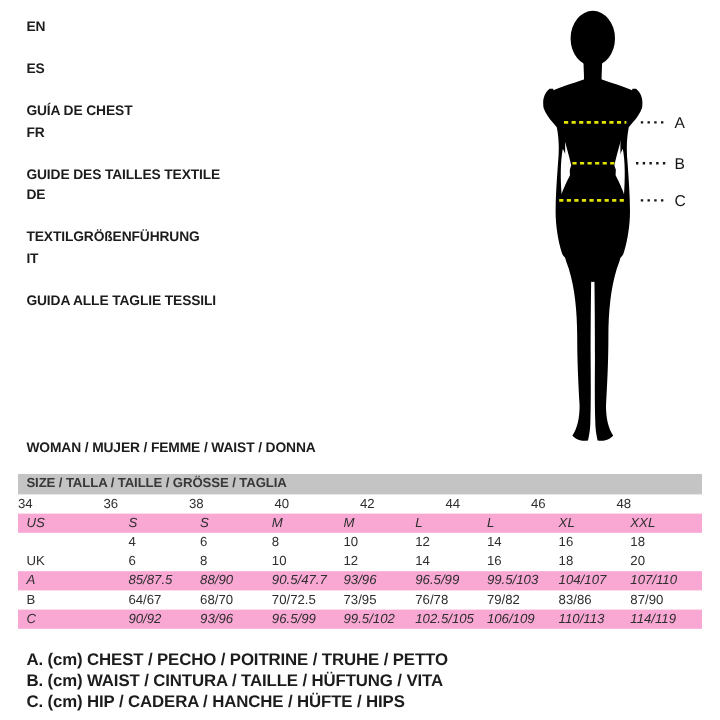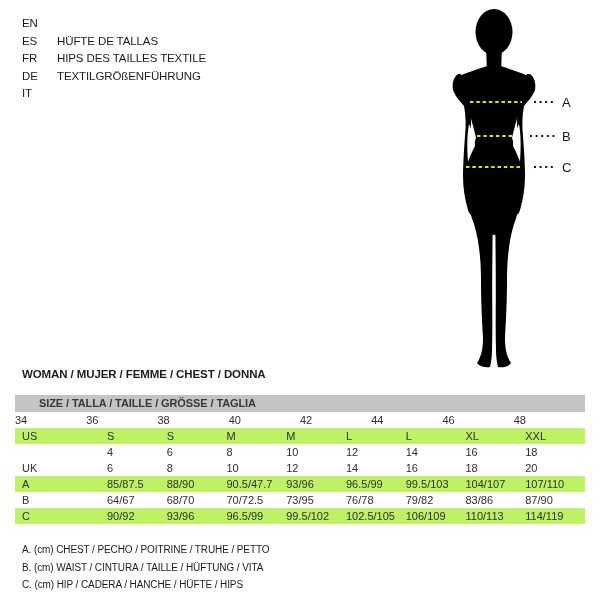--- a/index.html
+++ b/index.html
@@ -5,68 +5,69 @@
   html,body{margin:0;padding:0;}
   body{
     width:600px;height:600px;background:#ffffff;
     font-family:"Liberation Sans", sans-serif;
     color:#1c1c1c;position:relative;overflow:hidden;
   }
   .page{position:absolute;inset:0;}
 
   
   .lang-list{position:absolute;left:22px;top:15px;}
-  .lang-row{display:flex;line-height:17.5px;font-size:11.5px;font-weight:normal;letter-spacing:-0.1px;}
+  .lang-row{display:flex;line-height:17.5px;font-size:11.5px;font-weight:bold;letter-spacing:-0.1px;flex-direction:column;}
   .lang-code{width:35px;flex:0 0 35px;}
   .lang-text{white-space:nowrap;}
 
   
   .figure-wrap{position:absolute;left:434px;top:8px;width:170px;height:360px;}
   .figure-wrap svg{display:block;}
   .measure-letter{font-family:"Liberation Sans", sans-serif;font-size:13px;fill:#161616;}
 
   
   .section-title{position:absolute;left:22px;top:368px;font-size:11.5px;font-weight:bold;letter-spacing:-0.1px;}
 
   
   .size-table{position:absolute;left:15px;top:395px;width:570px;font-size:11px;}
   .table-header{height:17px;line-height:17px;background:#c4c4c4;color:#383838;
-    font-weight:bold;padding-left:24px;letter-spacing:-0.1px;}
+    font-weight:bold;padding-left:7px;letter-spacing:-0.1px;}
   .t-row{display:flex;height:16px;line-height:16px;color:#2e2e2e;}
-  .t-row.shaded{background:#bef264;}
+  .t-row.shaded{background:#f9a8d4;font-style:italic;}
   .t-label{flex:0 0 85px;padding-left:7px;}
   .t-cell{flex:1 1 0;text-align:left;}
 
   
   .legend{position:absolute;left:22px;top:541px;}
-  .legend-line{font-size:10px;font-weight:normal;line-height:17.5px;letter-spacing:-0.1px;}
+  .legend-line{font-size:14px;font-weight:bold;line-height:17.5px;letter-spacing:-0.1px;}
 </style>
 </head>
 <body>
 
 <div class="page">
 
   <div class="lang-list">
     <div class="lang-row">
       <span class="lang-code">EN</span>
     </div>
     <div class="lang-row">
       <span class="lang-code">ES</span>
-      <span class="lang-text">HÜFTE DE TALLAS</span>
+      <span class="lang-text">GUÍA DE CHEST</span>
     </div>
     <div class="lang-row">
       <span class="lang-code">FR</span>
-      <span class="lang-text">HIPS DES TAILLES TEXTILE</span>
+      <span class="lang-text">GUIDE DES TAILLES TEXTILE</span>
     </div>
     <div class="lang-row">
       <span class="lang-code">DE</span>
       <span class="lang-text">TEXTILGRÖßENFÜHRUNG</span>
     </div>
     <div class="lang-row">
       <span class="lang-code">IT</span>
+      <span class="lang-text">GUIDA ALLE TAGLIE TESSILI</span>
     </div>
   </div>
 
   <div class="figure-wrap">
     <svg width="170" height="360" viewBox="0 0 170 360">
       <g fill="#000000">
 
         <ellipse cx="60" cy="24" rx="18.5" ry="23"></ellipse>
 
         <path d="M52,37 L68,37 L67,66 L53,66 Z"></path>
@@ -112,21 +113,21 @@
         <line x1="100" y1="94" x2="122" y2="94"></line>
         <line x1="96" y1="128" x2="122" y2="128"></line>
         <line x1="100" y1="159" x2="122" y2="159"></line>
       </g>
       <text class="measure-letter" x="128" y="98.5">A</text>
       <text class="measure-letter" x="128" y="132.5">B</text>
       <text class="measure-letter" x="128" y="163.5">C</text>
     </svg>
   </div>
 
-  <div class="section-title">WOMAN / MUJER / FEMME / CHEST / DONNA</div>
+  <div class="section-title">WOMAN / MUJER / FEMME / WAIST / DONNA</div>
 
   <div class="size-table">
     <div class="table-header">SIZE / TALLA / TAILLE / GRÖSSE / TAGLIA</div>
 
     <div class="t-row">
       <span class="t-cell">34</span>
       <span class="t-cell">36</span>
       <span class="t-cell">38</span>
       <span class="t-cell">40</span>
       <span class="t-cell">42</span>

